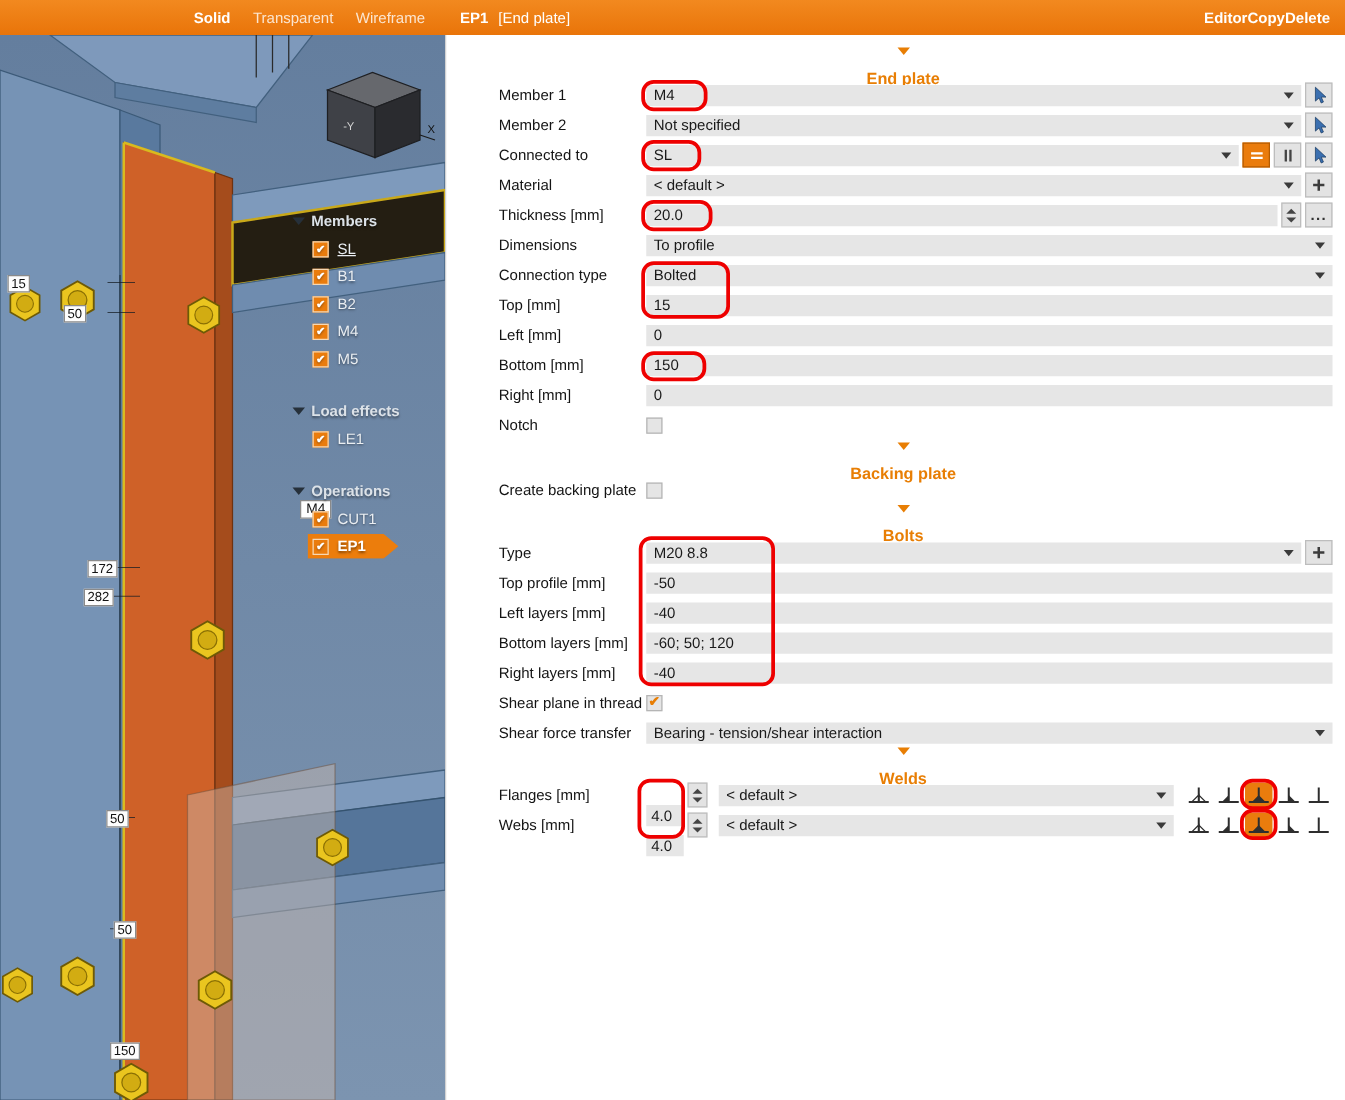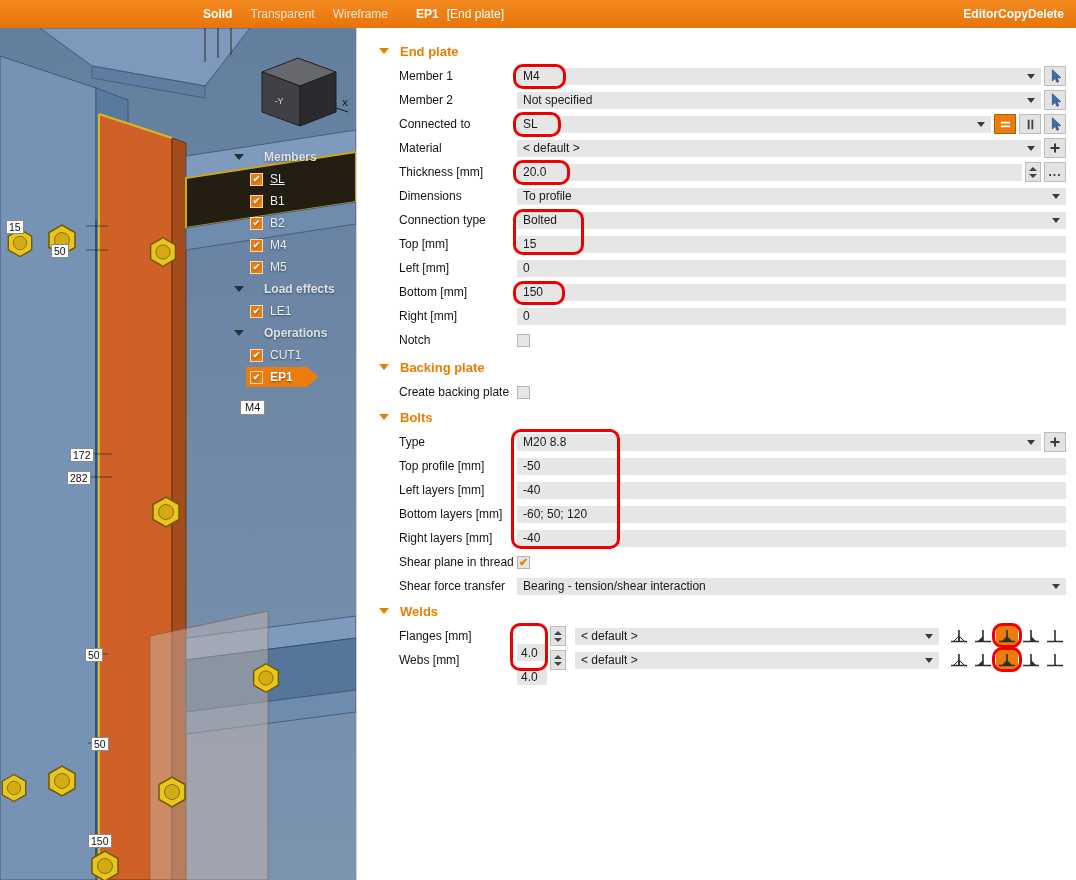--- a/index.html
+++ b/index.html
@@ -5,58 +5,58 @@
   * { margin:0; padding:0; box-sizing:border-box; }
   html,body { width:1076px; height:880px; }
   body { font-family:"Liberation Sans",sans-serif; font-size:12px; background:#fff; }
   .app { position:relative; width:1076px; height:880px; overflow:hidden; background:#fff; }
 
   
   .topbar { position:absolute; top:0; left:0; width:1076px; height:28px;
             background:linear-gradient(#F2891F,#E97409); color:#fff; display:flex; }
   .vp-toolbar { width:356px; height:28px; display:flex; align-items:center;
                 justify-content:flex-end; gap:18px; padding-right:16px;
-                color:rgba(255,255,255,0.8);margin-left:48px; }
+                color:rgba(255,255,255,0.8); }
   .vp-toolbar .active { color:#fff; font-weight:700; }
   .p-header { flex:1; display:flex; align-items:center; padding:0 12px; color:#fff; }
   .p-header .title { font-weight:700; }
   .p-header .subtitle { margin-left:8px; }
   .p-header .actions { margin-left:auto; display:flex; font-weight:700; }
   .p-header .actions span { cursor:pointer; }
 
   
   .viewport { position:absolute; top:28px; left:0; width:356px; height:852px; overflow:hidden; }
   .scene { position:absolute; top:0; left:0; width:356px; height:852px; display:block; }
   .navcube { position:absolute; left:248px; top:22px; width:104px; height:82px; }
   .dim { position:absolute; background:#FDFDFD; border:1px solid #8A8A8A; color:#111;
          font-size:10.5px; line-height:12px; padding:0 2px; }
   .mtag { position:absolute; background:#FFF; border:1px solid #8A8A8A; color:#111;
           font-size:11px; line-height:13px; padding:0 4px; }
 
   
   .tree { position:absolute; left:228px; top:118px; width:134px; color:#EAEEF2;
           text-shadow:0 1px 2px rgba(0,0,0,0.45); }
-  .tgroup { height:22px; display:flex; align-items:center; gap:20px; padding-left:6px;
-            font-weight:700; color:#DCE2E8; cursor:pointer; }
+  .tgroup { height:22px; display:flex; align-items:center; gap:5px; padding-left:6px;
+            font-weight:700; color:#DCE2E8; cursor:pointer;margin-top:20px; }
   .tri-dn { width:0; height:0; border-left:5px solid transparent; border-right:5px solid transparent;
             border-top:6px solid #26303A; }
   .titem { height:22px; display:flex; align-items:center; gap:7px; padding-left:22px; cursor:pointer; }
   .tcheck { width:13px; height:13px; background:#EA7C0D; border:1px solid #F6D8B4;
             color:#fff; font-size:9px; line-height:11px; text-align:center; font-weight:700; flex:0 0 13px; }
   .u { text-decoration:underline; }
   .titem.active { padding-left:18px; }
   .band { display:flex; align-items:center; gap:7px; background:#EC7D0C; height:20px;
           padding:0 26px 0 4px; font-weight:700; color:#fff;
           clip-path:polygon(0 0, calc(100% - 12px) 0, 100% 50%, calc(100% - 12px) 100%, 0 100%); }
 
   
   .panel { position:absolute; top:28px; left:356px; width:720px; height:852px;
            background:#fff; border-left:1px solid #D2D2D2; }
   .form { padding:10px 10px 0 20px; }
-  .sec { height:26px; display:flex; align-items:center; gap:11px; padding-left:2px; }
+  .sec { height:26px; display:flex; align-items:center; gap:11px; padding-left:2px;flex-direction:column; }
   .sec .stri { width:0; height:0; border-left:5px solid transparent; border-right:5px solid transparent;
                border-top:6px solid #E87E04; cursor:pointer; }
   .sec .st { color:#E87E04; font-weight:700; font-size:13px; }
   .frow { display:flex; align-items:center; height:24px; }
   .frow .sp { width:22px; flex:0 0 22px; }
   .frow > label { width:118px; flex:0 0 118px; color:#141414; }
   .ctrl { flex:1; display:flex; align-items:center; gap:3px; min-width:0; }
   .dd, .inp { height:17px; background:#E6E6E6; display:flex; align-items:center;
               color:#1A1A1A; padding:0 6px; cursor:default; }
   .dd { flex:1; justify-content:space-between; }

